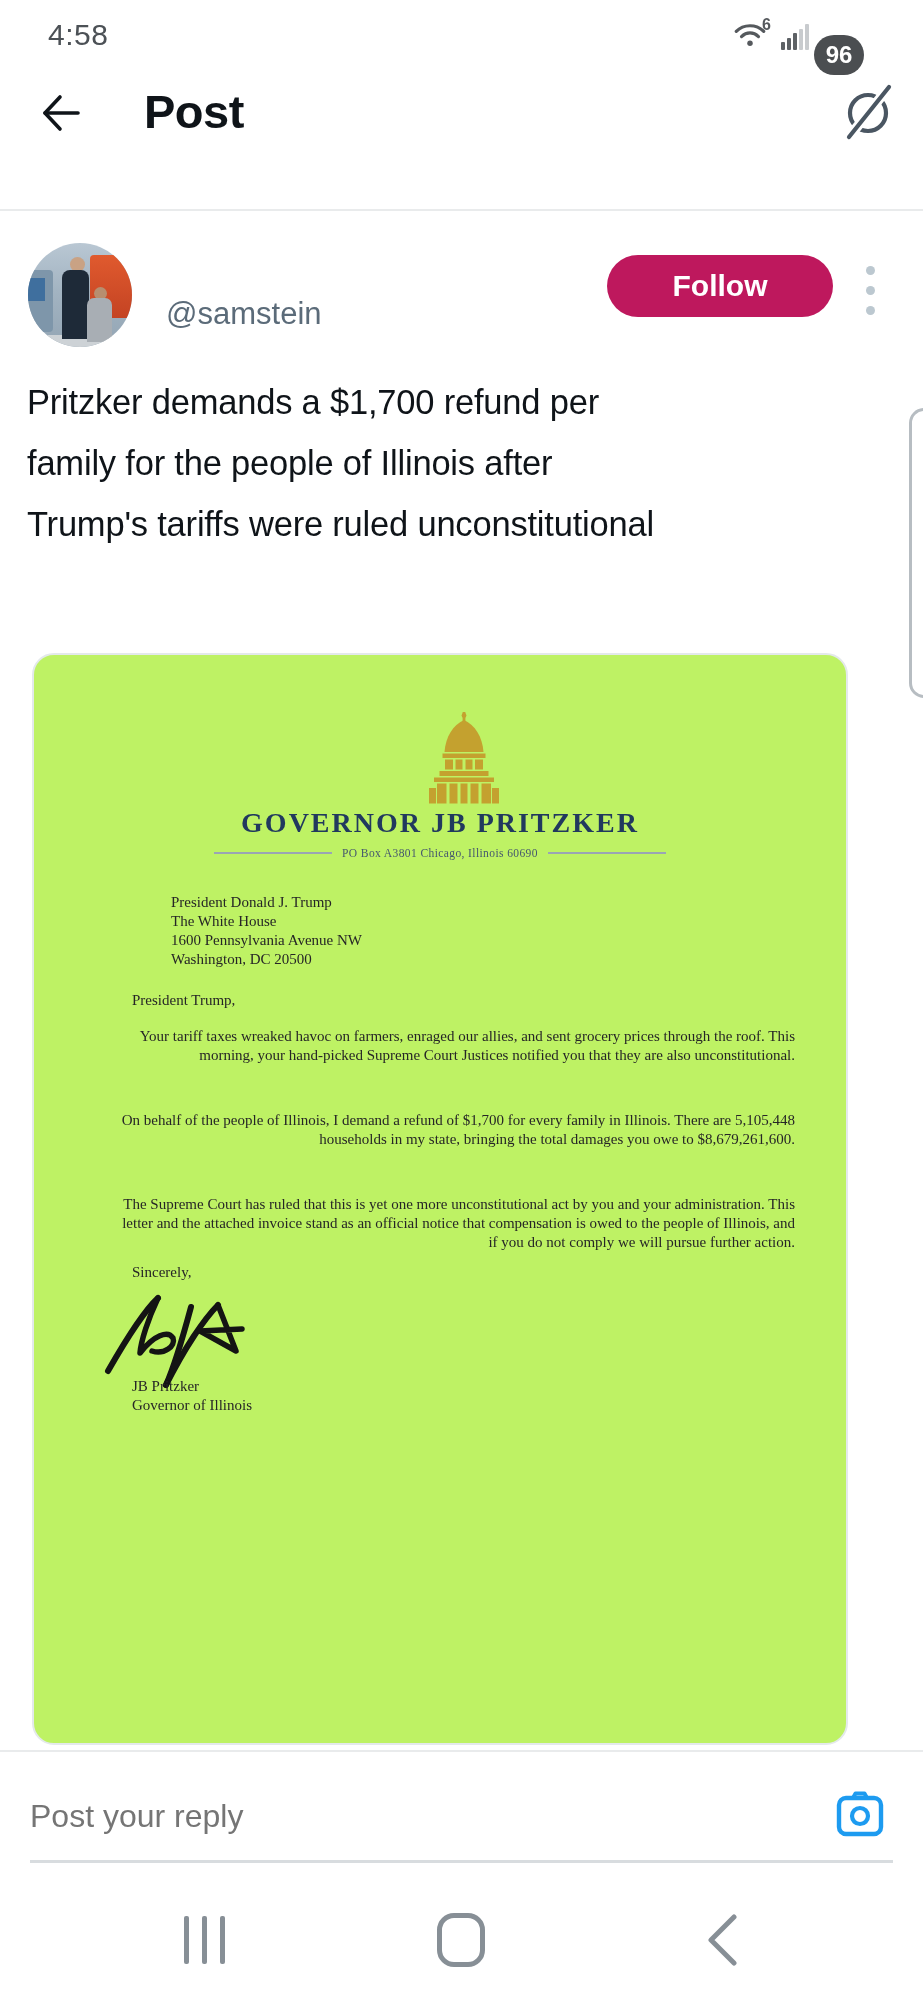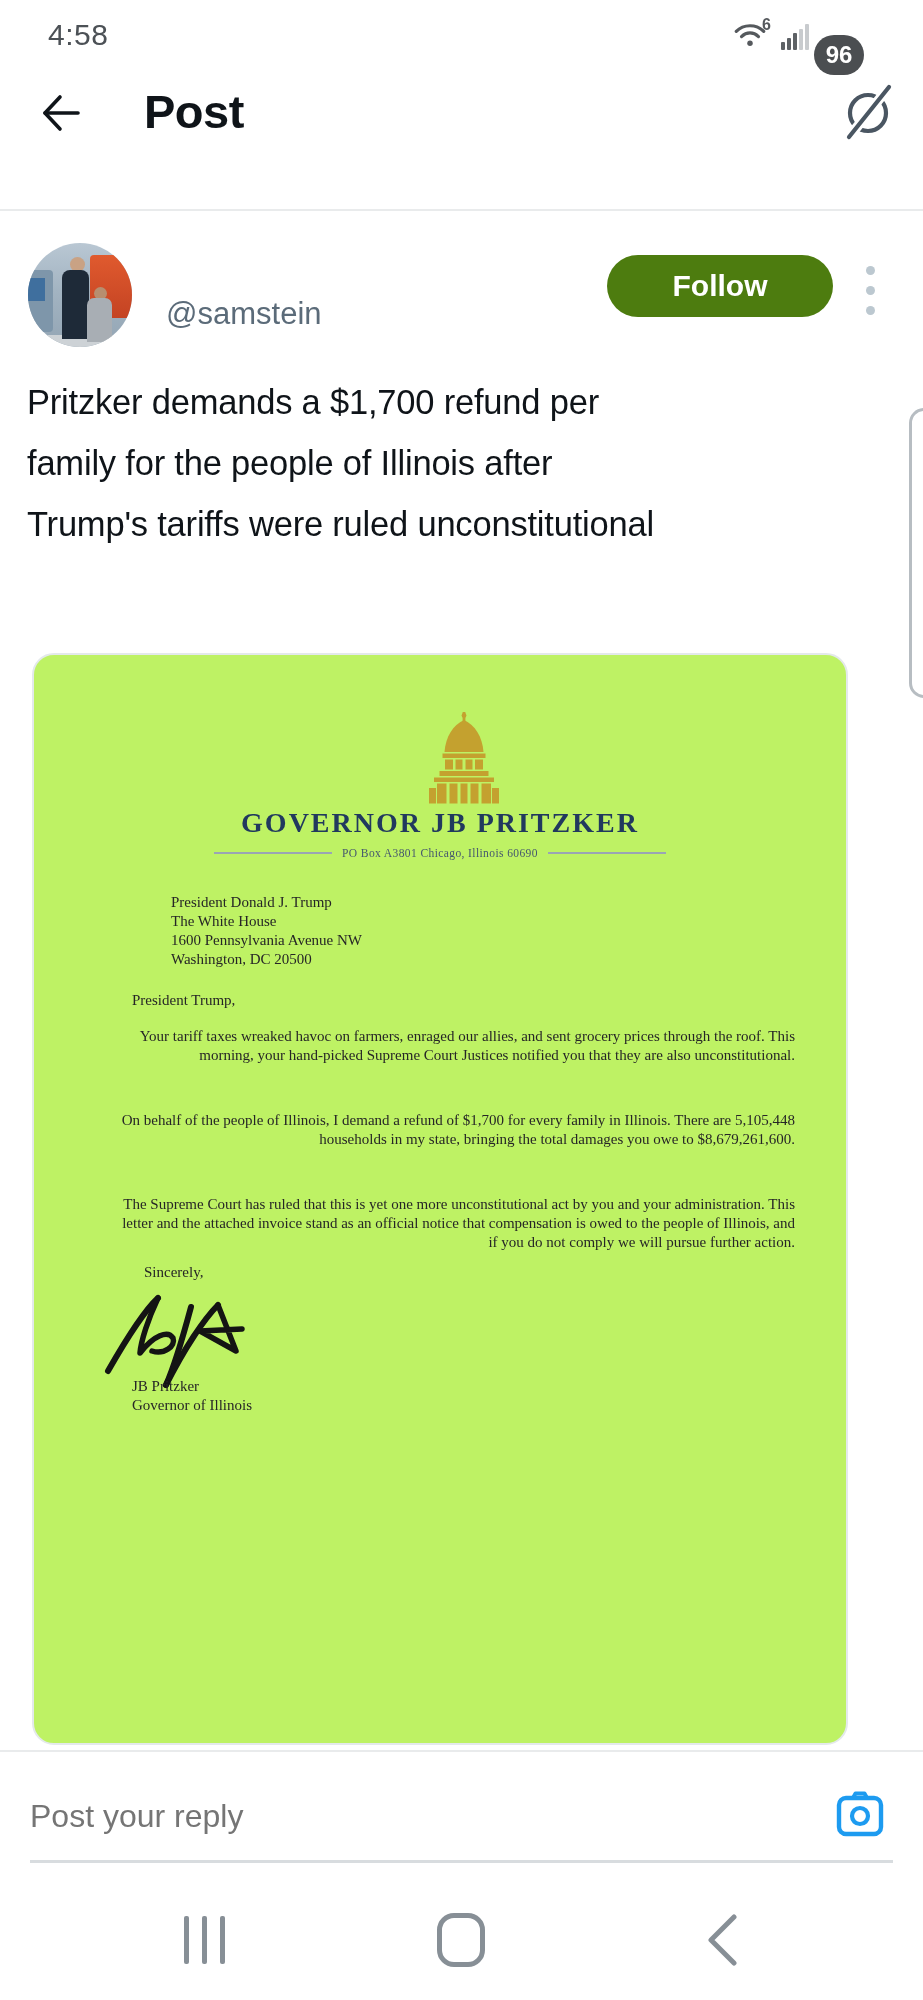--- a/index.html
+++ b/index.html
@@ -25,21 +25,21 @@
   .avatar .machine-r { position:absolute; left:60%; top:12%; width:46%; height:60%; background:linear-gradient(180deg,#e05a2e,#c44323); border-radius:4px; }
   .avatar .machine-l { position:absolute; left:-6%; top:26%; width:30%; height:60%; background:#7e96aa; border-radius:4px; }
   .avatar .screen-l { position:absolute; left:0%; top:34%; width:16%; height:22%; background:#3f6f9e; }
   .avatar .man1-head { position:absolute; left:40%; top:13%; width:15%; height:15%; background:#c9a284; border-radius:50%; }
   .avatar .man1-body { position:absolute; left:33%; top:26%; width:26%; height:66%; background:#1e2a38; border-radius:8px 8px 0 0; }
   .avatar .man2-head { position:absolute; left:63%; top:42%; width:13%; height:13%; background:#b78e6f; border-radius:50%; }
   .avatar .man2-body { position:absolute; left:57%; top:53%; width:24%; height:42%; background:#a8aeb4; border-radius:7px 7px 0 0; }
   .avatar .floor { position:absolute; left:0; bottom:0; width:100%; height:12%; background:#cdd2d6; }
   .author-name { position:absolute; left:166px; top:246px; font-size:36px; font-weight:700; color:#0f1419; display:flex; align-items:center; gap:8px; cursor:pointer; }
   .author-handle { position:absolute; left:166px; top:296px; font-size:31px; font-weight:400; color:#5b6b79; cursor:pointer;text-align:center; }
-  .follow-btn { position:absolute; left:607px; top:255px; width:226px; height:62px; background:#4d7c0f; border-radius:31px; color:#ffffff; font-size:30px; font-weight:700; display:flex; align-items:center; justify-content:center; border:none; cursor:pointer; font-family:"Liberation Sans",sans-serif; }
+  .follow-btn { position:absolute; left:607px; top:255px; width:226px; height:62px; background:#be185d; border-radius:31px; color:#ffffff; font-size:30px; font-weight:700; display:flex; align-items:center; justify-content:center; border:none; cursor:pointer; font-family:"Liberation Sans",sans-serif; }
   .more-dots { position:absolute; left:864px; top:266px; width:12px; height:64px; display:flex; flex-direction:column; gap:11px; align-items:center; cursor:pointer; }
   .more-dots i { width:9px; height:9px; border-radius:50%; background:#bcc8d0; }
 
   
   .tweet-text { position:absolute; left:27px; top:372px; width:650px; font-size:34.5px; line-height:61px; font-weight:400; color:#0f1419; letter-spacing:-.2px; }
 
   
   .scroll-thumb { position:absolute; left:909px; top:408px; width:30px; height:290px; border:3px solid #b7bdc2; border-radius:15px; background:#ffffff; }
 
   
@@ -49,21 +49,21 @@
   .org-addr-row { position:absolute; left:0; top:192px; width:100%; display:flex; align-items:center; justify-content:center; gap:10px; }
   .org-addr-row .rule { width:118px; height:1.5px; background:#9aa5b5; }
   .org-addr { font-family:"Liberation Serif",serif; font-size:11.5px; color:#45566e; letter-spacing:.4px; }
   .lt { font-family:"Liberation Serif",serif; font-size:15px; line-height:19px; color:#262626; }
   .recipient { position:absolute; left:98px; top:238px;margin-left:39px; }
   .salutation { position:absolute; left:98px; top:336px; }
   .para { position:absolute; left:85px; width:676px; text-align:right; }
   .para1 { top:372px; }
   .para2 { top:456px; }
   .para3 { top:540px; }
-  .closing { position:absolute; left:110px; top:608px; }
+  .closing { position:absolute; left:98px; top:608px; }
   .signature { position:absolute; left:62px; top:630px; width:210px; height:110px; }
   .signer { position:absolute; left:98px; top:722px; }
 
   
   .reply-placeholder { position:absolute; left:30px; top:1798px; width:780px; font-size:32px; color:#536471; background:transparent; border:none; outline:none; font-family:"Liberation Sans",sans-serif; cursor:text; }
   .camera-btn { position:absolute; left:834px; top:1790px; width:52px; height:48px; cursor:pointer; }
   .reply-underline { position:absolute; left:30px; top:1860px; width:863px; height:2.5px; background:#d8dcdf; }
 
   
   .nav-recents { position:absolute; left:184px; top:1916px; width:44px; height:48px; display:flex; gap:13px; cursor:pointer; }

